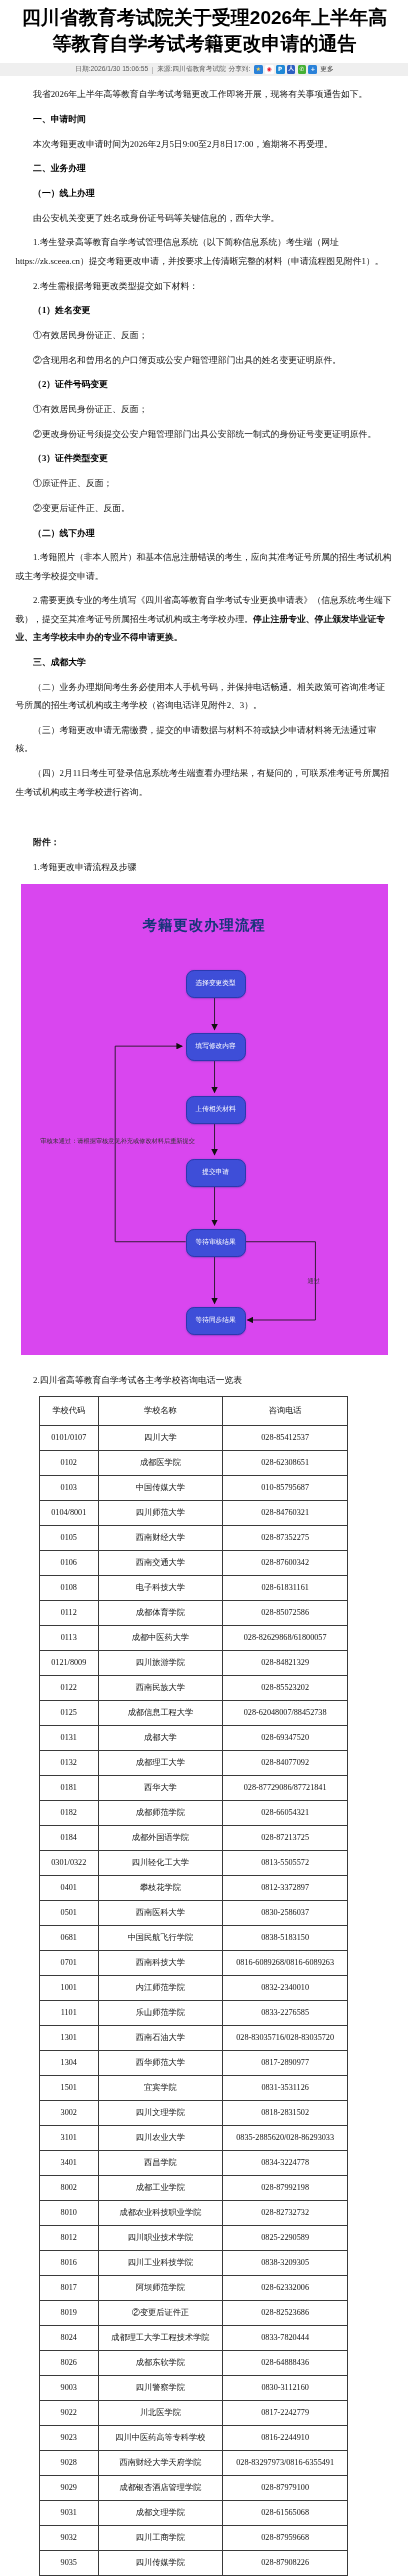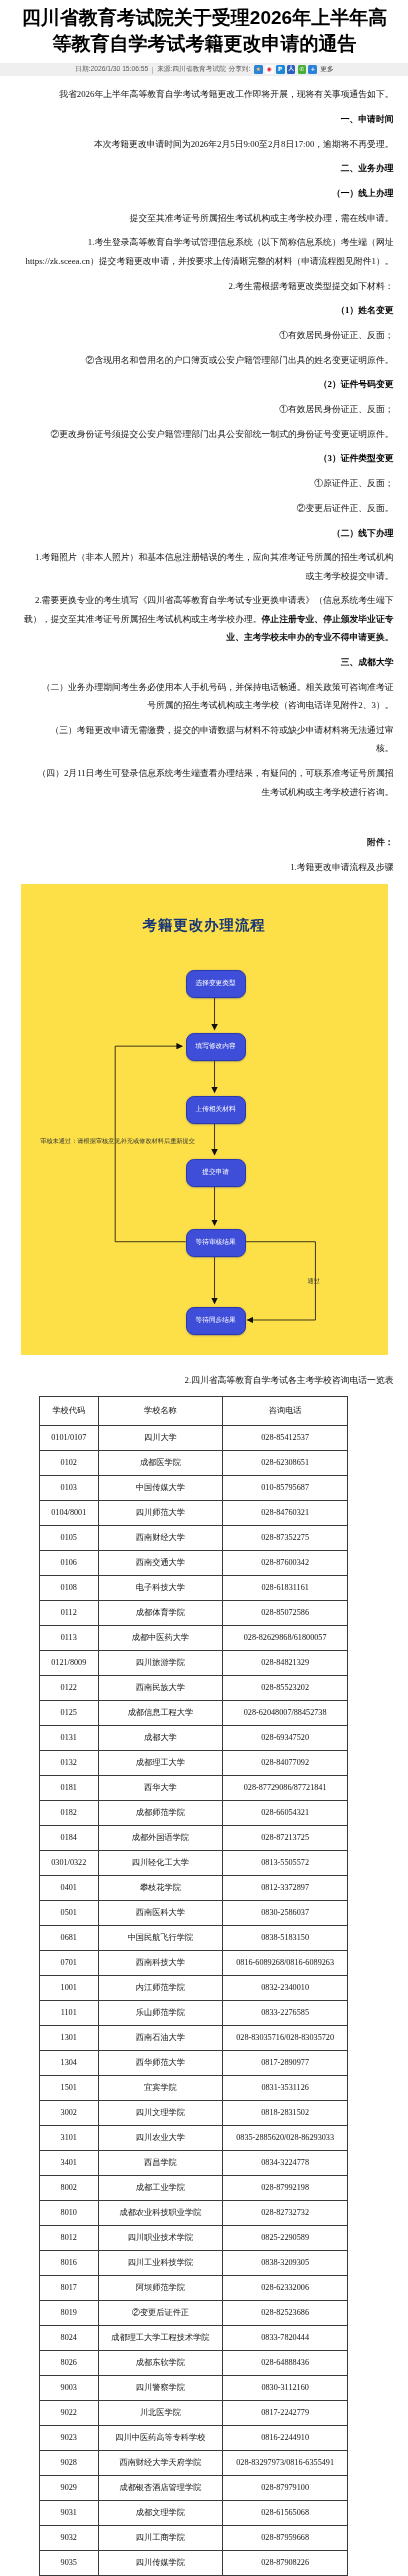--- a/index.html
+++ b/index.html
@@ -21,28 +21,28 @@
   .share-icons{display:flex;align-items:center;gap:2.1px;margin-left:1px;}
   .s-icon{
     width:8.8px;height:8.8px;border-radius:1.5px;display:inline-flex;
     align-items:center;justify-content:center;font-size:5.7px;font-weight:bold;
     font-family:"DejaVu Sans",sans-serif;cursor:pointer;box-sizing:border-box;
   }
   .more-label{color:#444;margin-left:0.5px;cursor:pointer;}
 
   
   .content{padding:9.3px 15.5px 0 15.5px;font-size:8.8px;}
-  .blk{margin:0 0 6.2px 0;line-height:18.5px;text-indent:2em;color:#111;text-align:right;}
+  .blk{margin:0 0 6.2px 0;line-height:18.5px;text-indent:2em;color:#111;}
   .blk.bold{font-weight:bold;color:#000;}
   .blk.gap{margin-top:32px;font-weight:bold;}
 
   
   .flowchart{
     position:relative;width:367px;height:471px;margin:7.2px 0 3.1px 20.6px;
-    background:#fde047;
+    background:#d946ef;
   }
   .flow-title{
     position:absolute;top:32px;left:0;width:100%;text-align:center;
     font-family:"Liberation Sans","DejaVu Sans",sans-serif;
     font-size:14.4px;font-weight:bold;color:#17357a;letter-spacing:1px;
   }
   .flow-node{
     position:absolute;left:165px;width:58px;height:26px;
     background:#3e4ed8;border:0.5px solid #2c38ae;border-radius:8.2px;
     color:#fff;font-family:"Liberation Sans","DejaVu Sans",sans-serif;
@@ -98,21 +98,21 @@
     </span>
   <span class="more-label">更多</span>
 </div>
 
 <div class="content">
     <p class="blk"><span>我省2026年上半年高等教育自学考试考籍更改工作即将开展，现将有关事项通告如下。</span></p>
     <p class="blk bold"><span>一、申请时间</span></p>
     <p class="blk"><span>本次考籍更改申请时间为2026年2月5日9:00至2月8日17:00，逾期将不再受理。</span></p>
     <p class="blk bold"><span>二、业务办理</span></p>
     <p class="blk bold"><span>（一）线上办理</span></p>
-    <p class="blk"><span>提交至其准考证号所属招生考试机构或主考学校办理，需在线申请。</span></p>
+    <p class="blk"><span>由公安机关变更了姓名或身份证号码等关键信息的，西华大学。</span></p>
     <p class="blk"><span>1.考生登录高等教育自学考试管理信息系统（以下简称信息系统）考生端（网址https://zk.sceea.cn）提交考籍更改申请，并按要求上传清晰完整的材料（申请流程图见附件1）。</span></p>
     <p class="blk"><span>2.考生需根据考籍更改类型提交如下材料：</span></p>
     <p class="blk bold"><span>（1）姓名变更</span></p>
     <p class="blk"><span>①有效居民身份证正、反面；</span></p>
     <p class="blk"><span>②含现用名和曾用名的户口簿页或公安户籍管理部门出具的姓名变更证明原件。</span></p>
     <p class="blk bold"><span>（2）证件号码变更</span></p>
     <p class="blk"><span>①有效居民身份证正、反面；</span></p>
     <p class="blk"><span>②更改身份证号须提交公安户籍管理部门出具公安部统一制式的身份证号变更证明原件。</span></p>
     <p class="blk bold"><span>（3）证件类型变更</span></p>
     <p class="blk"><span>①原证件正、反面；</span></p>

